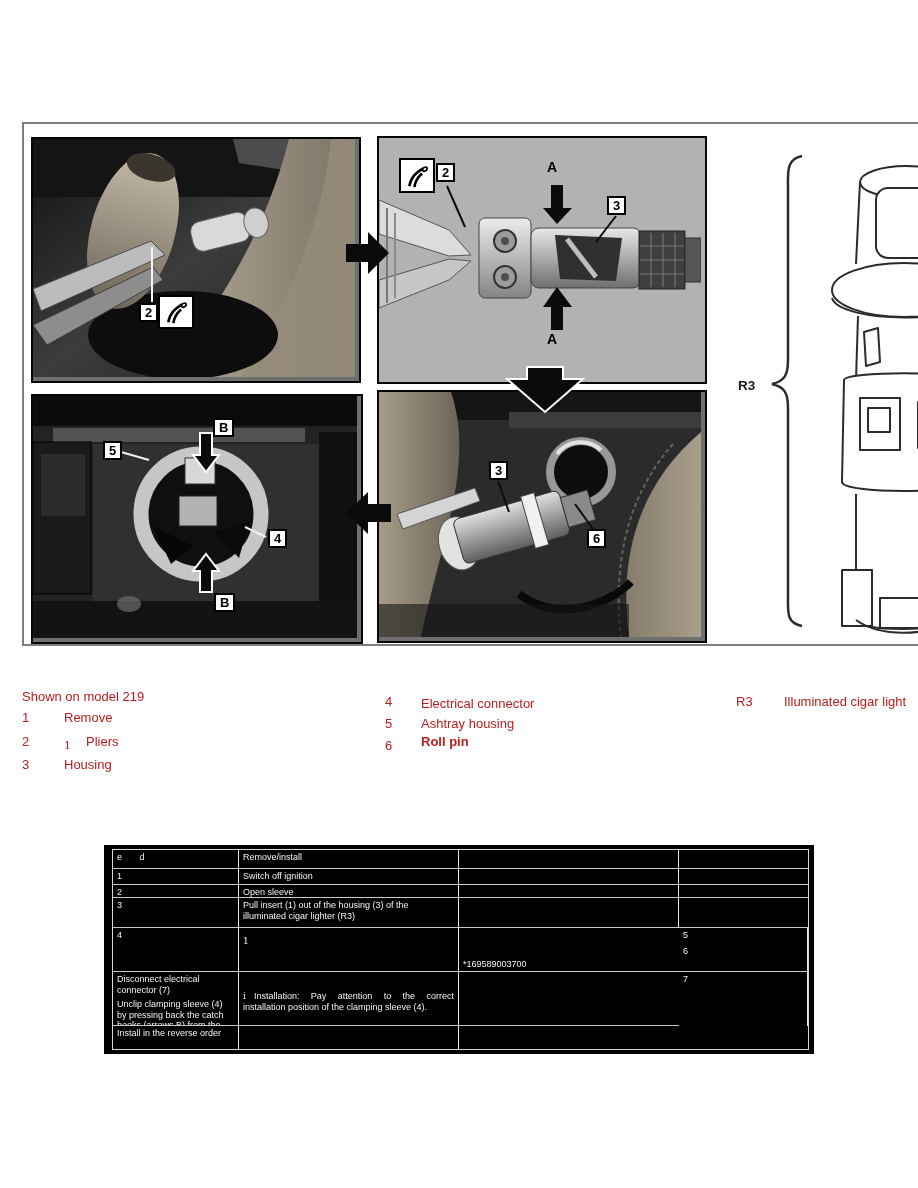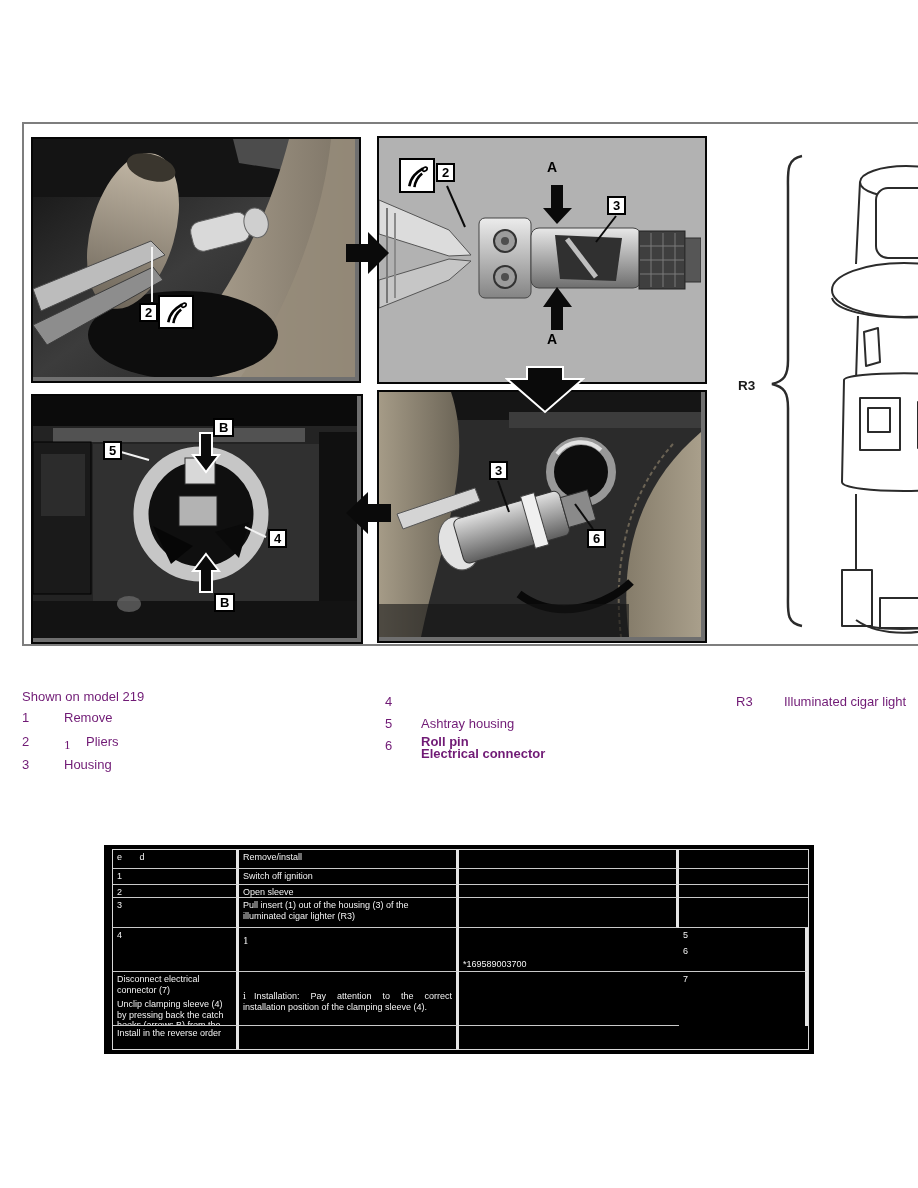--- a/index.html
+++ b/index.html
@@ -14,30 +14,30 @@
   .overlay{position:absolute;left:0;top:0;}
   .callout{position:absolute;background:#fff;border:2px solid #000;color:#000;
            font-weight:bold;font-size:13px;line-height:13px;padding:1px 4px;z-index:5;}
   .big-letter{position:absolute;font-weight:bold;font-size:14px;line-height:14px;color:#000;z-index:5;}
   .tool-box{position:absolute;background:#fff;border:2px solid #000;display:flex;
             align-items:center;justify-content:center;z-index:5;}
   .flow-arrow{position:absolute;z-index:8;}
   .r3-label{position:absolute;left:738px;top:378px;font-weight:bold;font-size:13.5px;color:#1a1a1a;}
 
   
-  .leg{position:absolute;font-size:13px;line-height:15px;color:#701a75;white-space:nowrap;}
+  .leg{position:absolute;font-size:13px;line-height:15px;color:#b91c1c;white-space:nowrap;}
   .leg-sub{font-size:11px;font-family:"DejaVu Serif",serif;}
 
   
   .tableblock{position:absolute;left:104px;top:845px;width:710px;height:209px;background:#000;}
   .tbl{position:absolute;left:8px;top:4px;width:695px;height:199px;border:1px solid #d8d8d8;
        display:grid;grid-template-columns:126px 220px 220px 1fr;
        grid-template-rows:19px 16px 13px 30px 44px 54px auto;
        color:#f2f2f2;font-size:9px;line-height:10.5px;background:#000;}
-  .cell{border-right:3px solid #e5e5e5;border-bottom:1px solid #c9c9c9;padding:2px 4px;overflow:hidden;}
+  .cell{border-right:1px solid #e5e5e5;border-bottom:1px solid #c9c9c9;padding:2px 4px;overflow:hidden;}
   .cell.lc{border-right:none;}
   .cell.lr{border-bottom:none;}
   .cell.pre{white-space:pre;}
   .note{text-align:justify;}
   .iglyph{font-family:"DejaVu Serif",serif;margin-right:8px;}
   .serif1{font-family:"DejaVu Serif",serif;margin-top:6px;}
   .partcell{display:flex;flex-direction:column;justify-content:flex-end;padding-bottom:2px;}
   .numstack div{margin-bottom:5px;}
   .p2{margin-top:4px;}
   .noteshift{margin-top:17px;}
@@ -268,21 +268,21 @@
   <div class="leg" style="left:22px;top:757px;">3</div>
   <div class="leg" style="left:64px;top:757px;">Housing</div>
 
   <div class="leg" style="left:385px;top:694px;">4</div>
   <div class="leg" style="left:421px;top:734px;font-weight:bold;">Roll pin</div>
 
   <div class="leg" style="left:385px;top:716px;">5</div>
   <div class="leg" style="left:421px;top:716px;">Ashtray housing</div>
 
   <div class="leg" style="left:385px;top:738px;">6</div>
-  <div class="leg" style="left:421px;top:746px;font-weight:bold;">Electrical connector</div>
+  <div class="leg" style="left:421px;top:696px;">Electrical connector</div>
 
   <div class="leg" style="left:736px;top:694px;">R3</div>
   <div class="leg" style="left:784px;top:694px;">Illuminated cigar light</div>
 
   <div class="tableblock">
     <div class="tbl">
 
       <div class="cell pre">e       d</div>
       <div class="cell">Remove/install</div>
       <div class="cell"></div>

